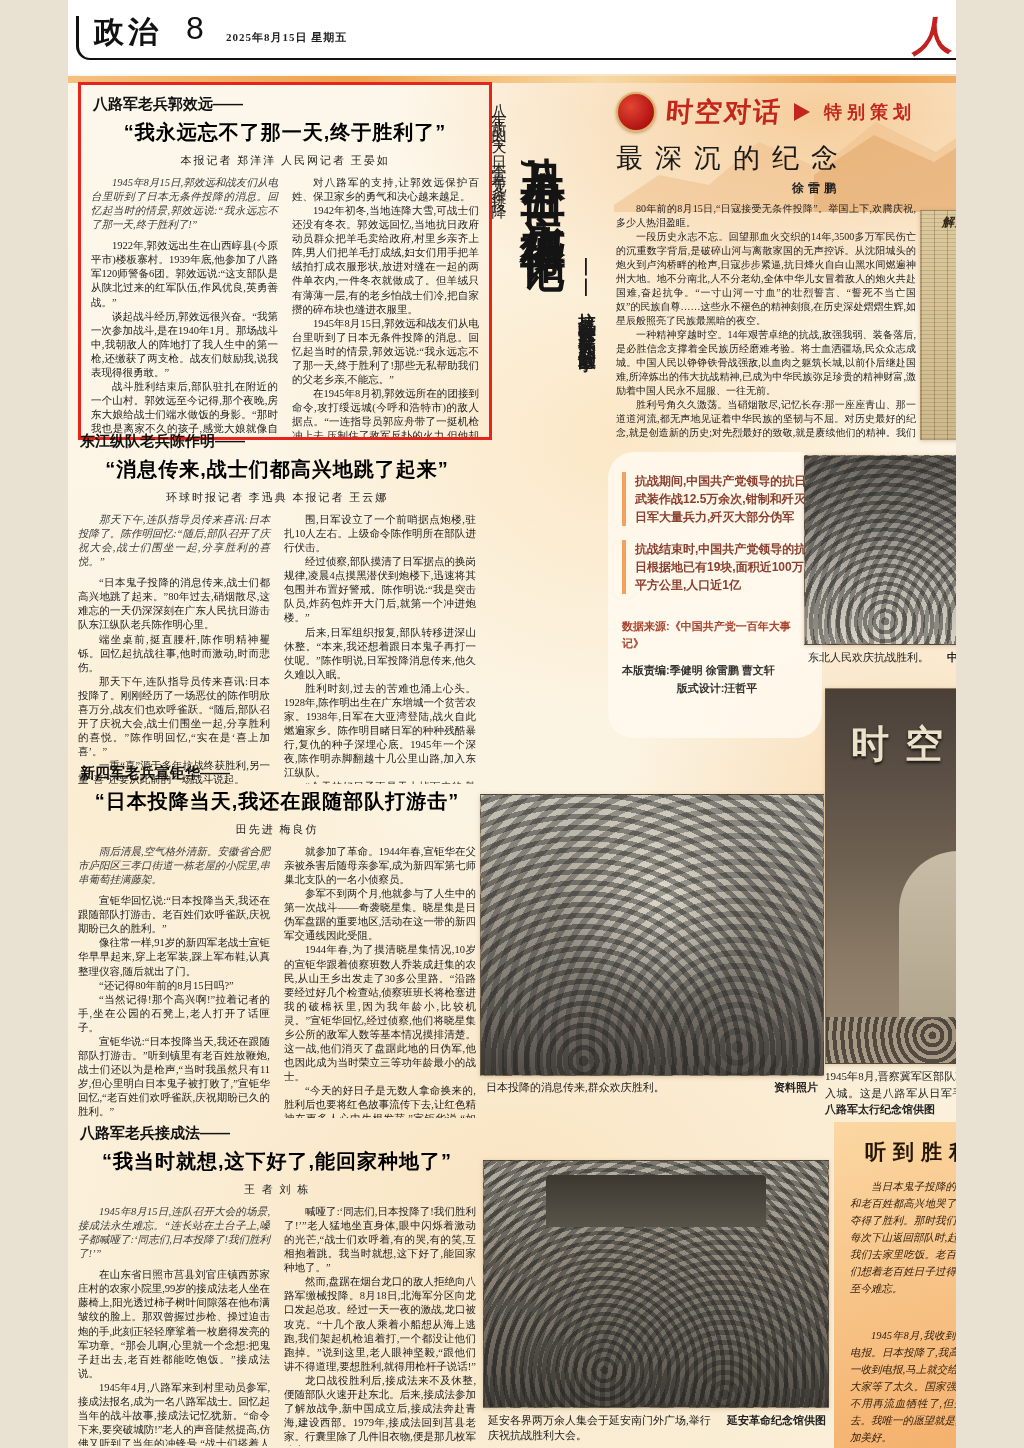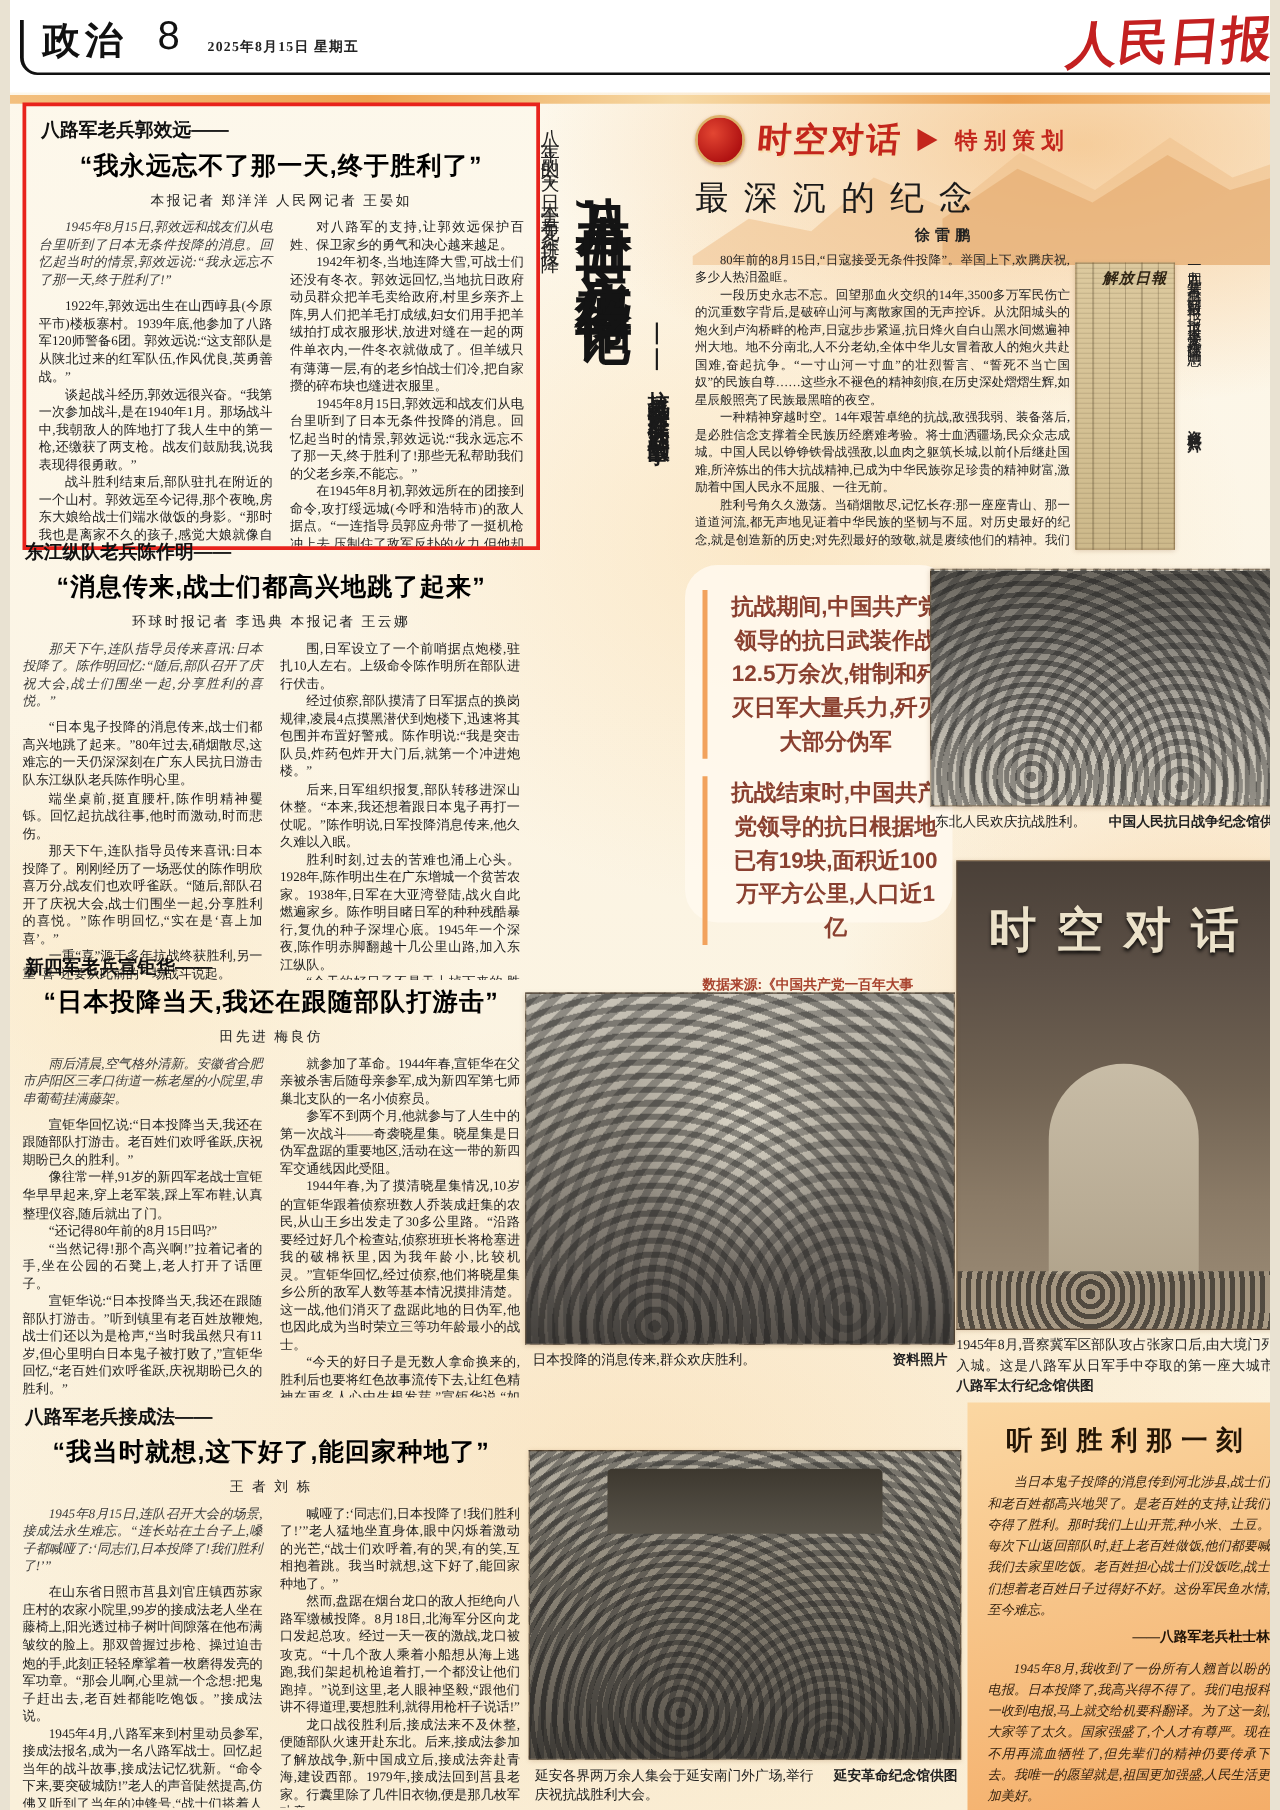--- a/index.html
+++ b/index.html
@@ -1,16 +1,16 @@
 <!DOCTYPE html>
 <html><head>
 <meta charset="utf-8">
 <style>
   html,body{margin:0;padding:0;background:#e9e2d2;}
-  .page{position:relative;width:1008px;height:1448px;overflow:hidden;margin:0 auto;
+  .page{position:relative;width:888px;height:1448px;overflow:hidden;margin:0 auto;
     font-family:"Liberation Serif","DejaVu Serif",serif;
     background:
       radial-gradient(620px 300px at 85% 8%, rgba(240,170,90,.55), transparent 70%),
       radial-gradient(520px 420px at 62% 30%, rgba(250,210,150,.40), transparent 70%),
       radial-gradient(720px 520px at 50% 82%, rgba(248,200,135,.30), transparent 72%),
       radial-gradient(420px 320px at 8% 55%, rgba(250,226,182,.45), transparent 70%),
       radial-gradient(420px 340px at 95% 55%, rgba(244,180,105,.40), transparent 70%),
       linear-gradient(#fdf8ec,#faf0da);}
   
   .header{position:absolute;top:0;left:0;width:1024px;height:74px;background:#fff;}
@@ -72,22 +72,22 @@
   .oldpaper-masthead{font-size:12px;font-weight:700;color:#2f2414;text-align:right;
     padding:3px 5px 0 0;font-style:italic;letter-spacing:1px;}
   .v-caption{position:absolute;left:936px;top:206px;height:242px;writing-mode:vertical-rl;
     font-size:11.5px;line-height:1.7;color:#222;letter-spacing:2px;}
   .v-caption .credit{display:inline-block;font-weight:bold;margin-inline-start:42px;}
   
   .stats-bg{position:absolute;left:540px;top:452px;width:214px;height:286px;
     background:rgba(255,249,238,.85);border-radius:26px;}
   .stats{position:absolute;left:554px;top:472px;width:190px;
     font-family:"Liberation Sans","DejaVu Sans",sans-serif;}
-  .stat-item{border-left:4px solid #f2a25c;padding-left:19px;color:#8a4030;
-    font-size:18px;line-height:1.5;font-weight:600;margin-bottom:14px;text-align:center;}
+  .stat-item{border-left:4px solid #f2a25c;padding-left:9px;color:#8a4030;
+    font-size:12px;line-height:1.5;font-weight:600;margin-bottom:14px;}
   .stat-source{font-size:11px;color:#a8432e;margin-top:24px;font-weight:bold;line-height:1.5;}
   .credit-line{font-size:11px;color:#333;font-weight:bold;margin-top:12px;}
   .credit-line2{font-size:11px;color:#333;font-weight:bold;text-align:center;margin-top:3px;}
   
   .photo{position:absolute;border:1px solid rgba(120,85,45,.35);box-shadow:0 1px 4px rgba(120,70,30,.25);}
   .ph-northeast{left:736px;top:455px;width:286px;height:188px;
     background:
       repeating-radial-gradient(circle at 28% 88%, rgba(25,25,25,.45) 0 4px, transparent 4px 9px),
       repeating-radial-gradient(circle at 70% 92%, rgba(35,35,35,.38) 0 5px, transparent 5px 11px),
       linear-gradient(180deg,#6a665e 0%,#8c8880 32%,#b5b0a6 64%,#d8d2c4 100%);}

